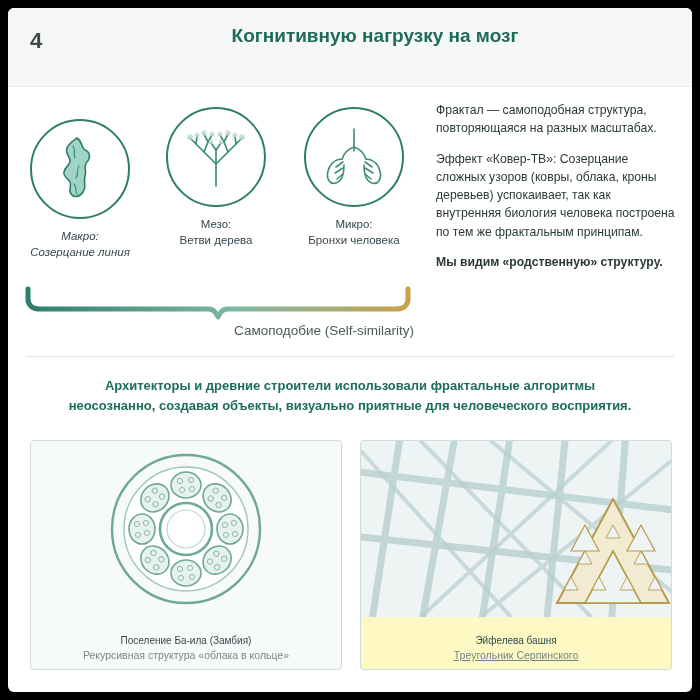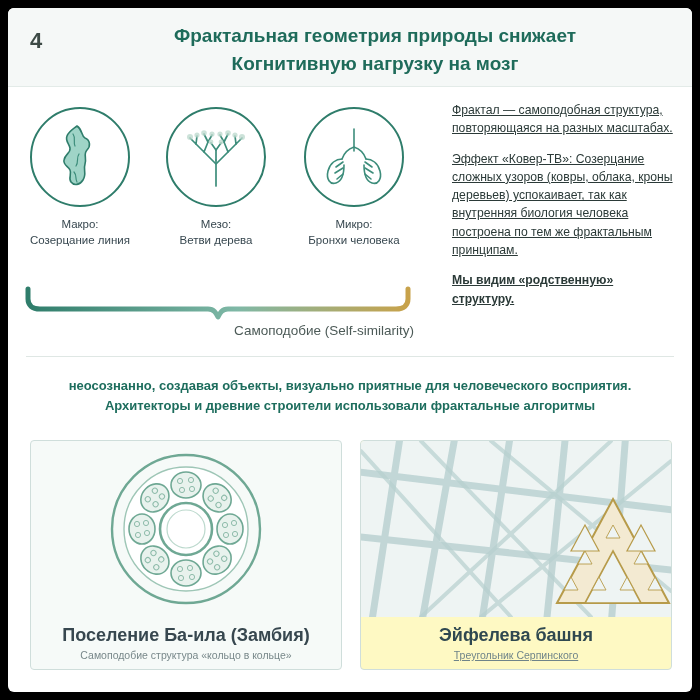--- a/index.html
+++ b/index.html
@@ -62,21 +62,21 @@
     left: 0;
     top: 0;
     width: 420px;
     height: 270px;
   }
   .circle-wrap {
     position: absolute;
     width: 116px;
     text-align: center;
   }
-  .circle-wrap.c1 { left: 14px;  top: 20px; }
+  .circle-wrap.c1 { left: 14px;  top: 32px; font-style: italic; }
   .circle-wrap.c2 { left: 150px; top: 20px; }
   .circle-wrap.c3 { left: 288px; top: 20px; }
   .circle {
     width: 100px;
     height: 100px;
     margin: 0 auto;
     border-radius: 50%;
     border: 2px solid #2f7d6b;
     background: #ffffff;
     box-sizing: border-box;
@@ -113,22 +113,21 @@
   .text-col {
     position: absolute;
     left: 428px;
     top: 14px;
     width: 242px;
     font-size: 12.2px;
     line-height: 1.5;
     color: #2b3a38;
   }
   .text-col p {
-    margin: 0 0 12px 16px;
-    text-decoration: underline;
+    margin: 0 0 12px 0;
   }
   .text-col p.bold {
     font-weight: bold;
   }
 
   
   .divider {
     position: absolute;
     left: 18px;
     top: 348px;
@@ -178,43 +177,42 @@
     height: 176px;
   }
   .card .cardcap {
     position: absolute;
     left: 0;
     bottom: 8px;
     width: 100%;
     text-align: center;
   }
   .card .cardcap .t1 {
-    font-size: 18px;
-    font-weight: bold;
+    font-size: 10px;
+    font-weight: normal;
     color: #37474f;
     display: block;
   }
   .card .cardcap .t2 {
     font-size: 10.5px;
     color: #78888a;
     display: block;
     margin-top: 3px;
   }
   .card.right .cardcap .t1 { color: #2f4850; }
   .card.right .cardcap .t2 { color: #6f8489; text-decoration: underline; }
 </style>
 </head>
 <body>
 
 <div class="slide">
 
   <div class="header">
     <div class="slide-number">4</div>
     <div class="title">
-      <div>Фрактальная геометрия природы снижает</div>
       <div>Когнитивную нагрузку на мозг</div>
     </div>
   </div>
 
   <div class="top-body">
 
     <div class="icons-area">
 
       <div class="circle-wrap c1">
         <div class="circle">
@@ -297,22 +295,22 @@
     <div class="text-col">
       <p>Фрактал — самоподобная структура, повторяющаяся на разных масштабах.</p>
       <p>Эффект «Ковер-ТВ»: Созерцание сложных узоров (ковры, облака, кроны деревьев) успокаивает, так как внутренняя биология человека построена по тем же фрактальным принципам.</p>
       <p class="bold">Мы видим «родственную» структуру.</p>
     </div>
   </div>
 
   <div class="divider"></div>
 
   <div class="subtitle">
+    <div>Архитекторы и древние строители использовали фрактальные алгоритмы</div>
     <div>неосознанно, создавая объекты, визуально приятные для человеческого восприятия.</div>
-    <div>Архитекторы и древние строители использовали фрактальные алгоритмы</div>
   </div>
 
   <div class="cards">
 
     <div class="card left">
       <div class="art">
         <svg width="310" height="176" viewBox="0 0 310 176">
           <g transform="translate(155,88)">
             <circle cx="0" cy="0" r="74" fill="none" stroke="#6fa894" stroke-width="2.4"></circle>
             <circle cx="0" cy="0" r="62" fill="#ffffff" stroke="#9ec6b6" stroke-width="1.4"></circle>
@@ -374,21 +372,21 @@
                 <circle cx="5" cy="-5" r="2.6" fill="none" stroke="#8fbcab" stroke-width="1"></circle>
                 <circle cx="-4" cy="5" r="2.6" fill="none" stroke="#8fbcab" stroke-width="1"></circle>
                 <circle cx="6" cy="4" r="2.6" fill="none" stroke="#8fbcab" stroke-width="1"></circle>
               </g>
             </g>
           </g>
         </svg>
       </div>
       <div class="cardcap">
         <span class="t1">Поселение Ба-ила (Замбия)</span>
-        <span class="t2">Самоподобие структура «кольцо в кольце»</span>
+        <span class="t2">Рекурсивная структура «облака в кольце»</span>
       </div>
     </div>
 
     <div class="card right">
       <div class="art">
         <svg width="310" height="176" viewBox="0 0 310 176">
           <rect x="0" y="0" width="310" height="176" fill="#eef4f3"></rect>
           <g stroke="#9fbfc0" stroke-width="7" opacity="0.55" stroke-linecap="round">
             <path d="M40 -10 L10 186"></path>
             <path d="M95 -10 L60 186"></path>

